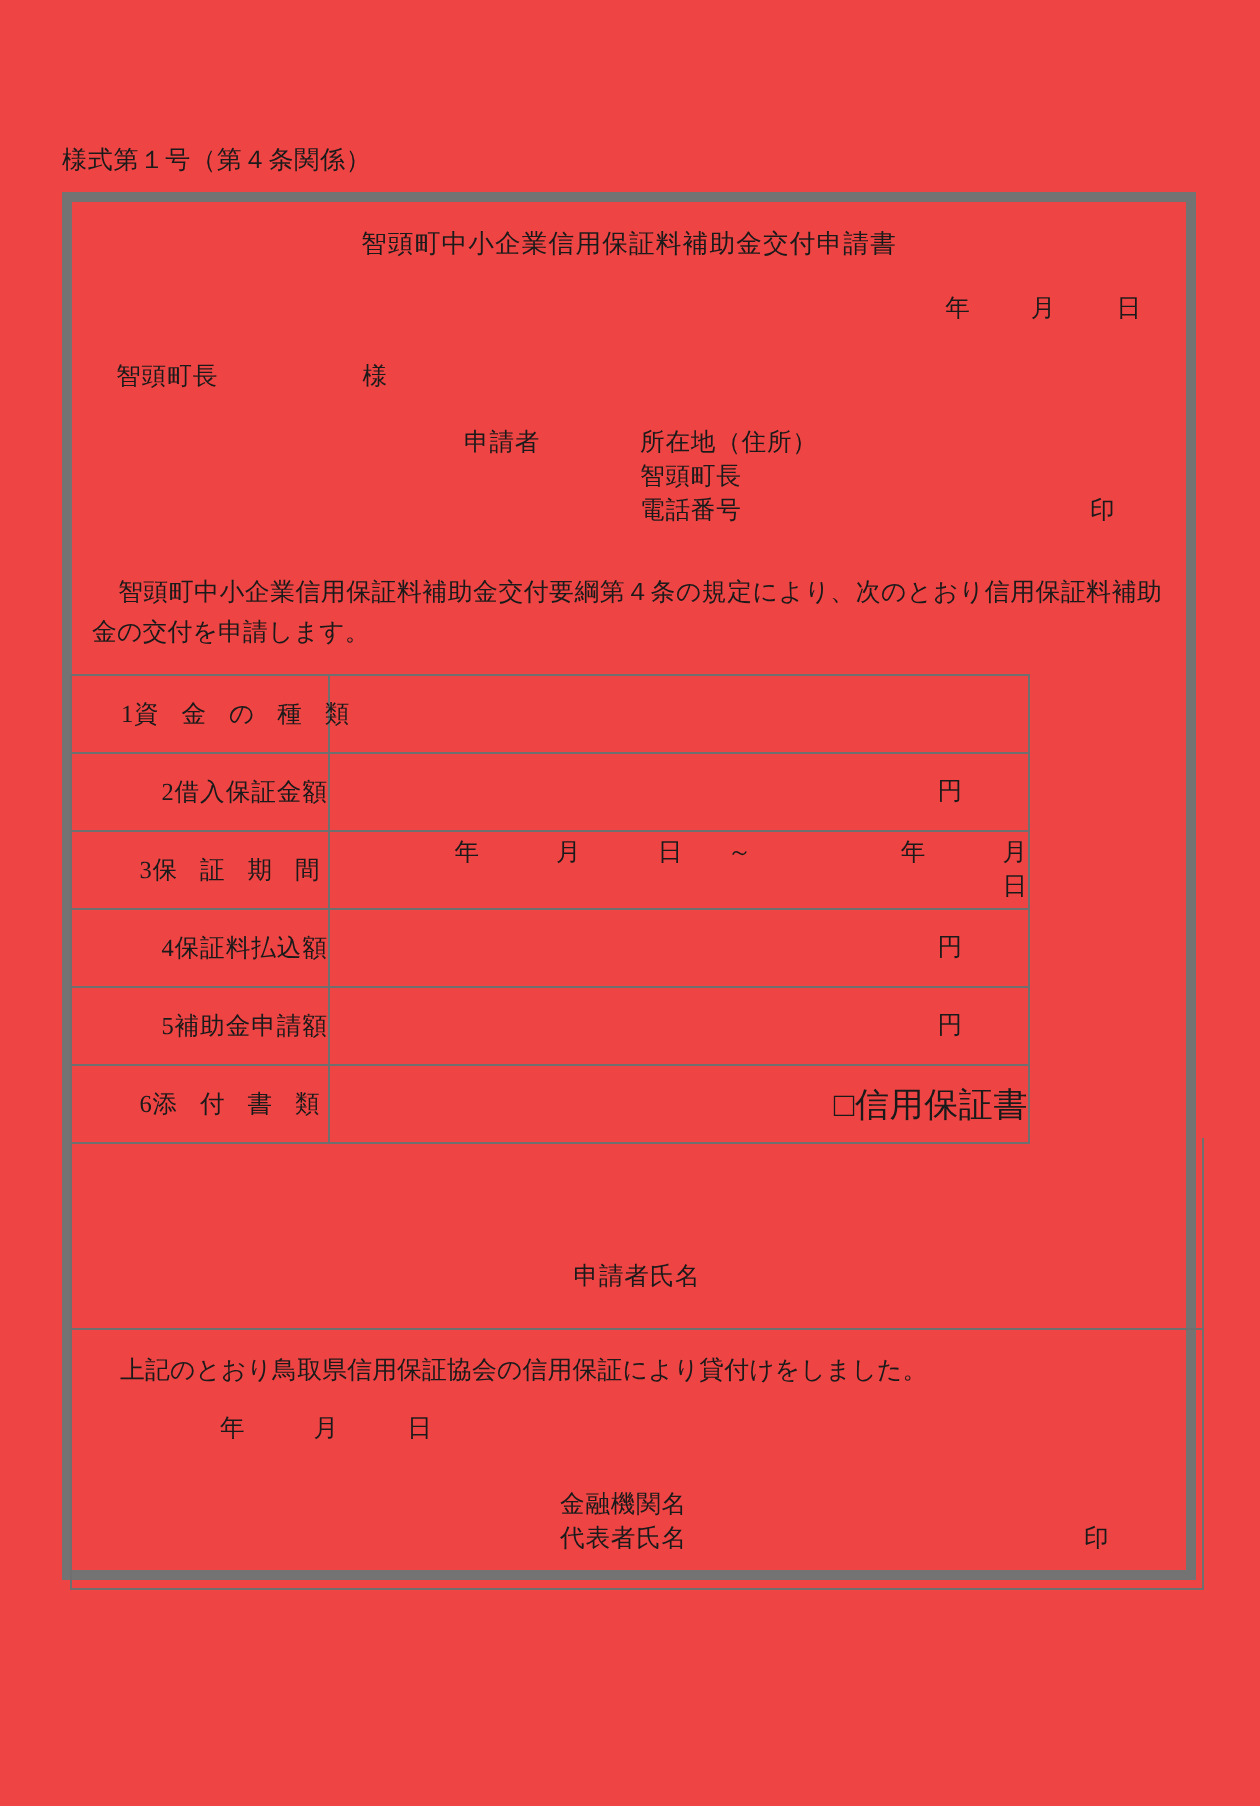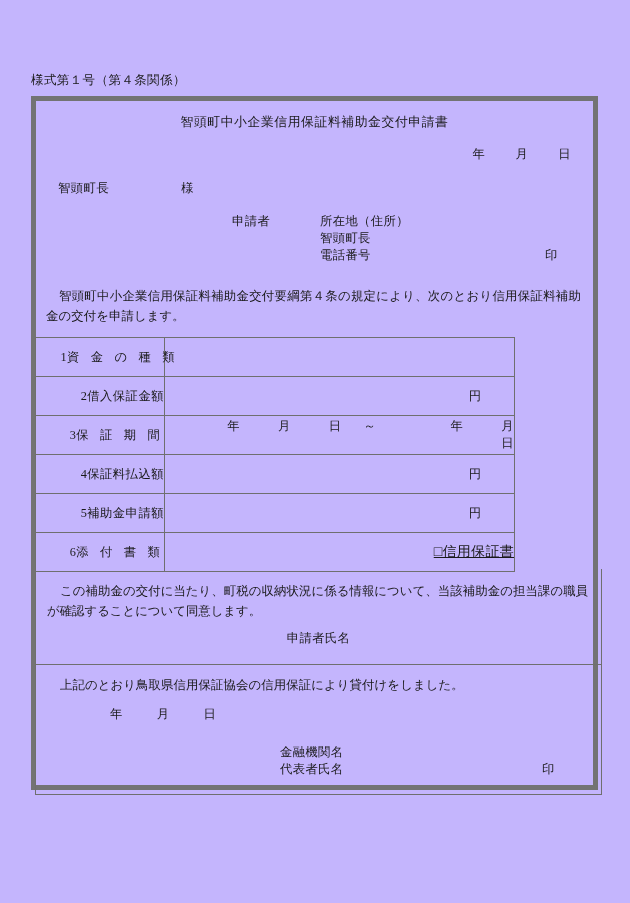--- a/index.html
+++ b/index.html
@@ -13,21 +13,21 @@
     font-family: "Liberation Serif", "DejaVu Serif", serif;
     color: #1a1a1a;
     position: relative;
     overflow: hidden;
   }
   .page {
     position: absolute;
     left: 0; top: 0;
     width: 630px;
     height: 903px;
-    background: #c4b5fd;
+    background: #ef4444;
   }
   
   .form-number {
     position: absolute;
     left: 31px;
     top: 72px;
     font-size: 12.5px;
     letter-spacing: 0.4px;
     white-space: nowrap;
   }
@@ -157,21 +157,21 @@
     letter-spacing: 0.5px;
     padding-left: 62px;
   }
   .period .y1 { display: inline-block; }
   .period .m1 { display: inline-block; margin-left: 38px; }
   .period .d1 { display: inline-block; margin-left: 38px; }
   .period .tilde { display: inline-block; margin-left: 22px; }
   .period .y2 { display: inline-block; margin-left: 74px; }
   .period .m2 { display: inline-block; margin-left: 38px; }
   .period .d2 { display: inline-block; margin-left: 38px; }
-  .attach { font-size: 14px; letter-spacing: 0.3px; text-decoration: underline; }
+  .attach { font-size: 17px; letter-spacing: 0.3px; }
 
   
   .consent-section {
     position: absolute;
     left: -1px;
     top: 468px;
     width: 567px;
     height: 96px;
     border: 1px solid #6f6f6f;
     border-top: none;
@@ -332,21 +332,20 @@
             <span class="num">6</span><span class="txt spaced">添 付 書 類</span>
           </td>
           <td class="value">
             <span class="attach">□信用保証書</span>
           </td>
         </tr>
       </tbody>
     </table>
 
     <div class="consent-section">
-      <div class="consent-text">この補助金の交付に当たり、町税の収納状況に係る情報について、当該補助金の担当課の職員が確認することについて同意します。</div>
       <div class="consent-name">申請者氏名</div>
     </div>
 
     <div class="lender-section">
       <div class="lender-text">上記のとおり鳥取県信用保証協会の信用保証により貸付けをしました。</div>
       <div class="lender-date">
         <span class="seg">年</span><span class="seg">月</span><span class="seg">日</span>
       </div>
       <div class="lender-block">
         <div class="lender-row">

